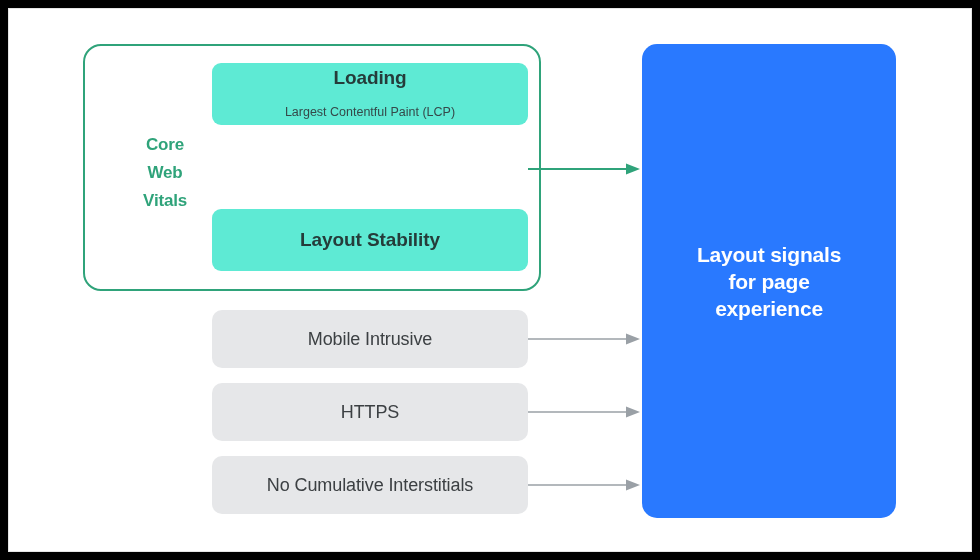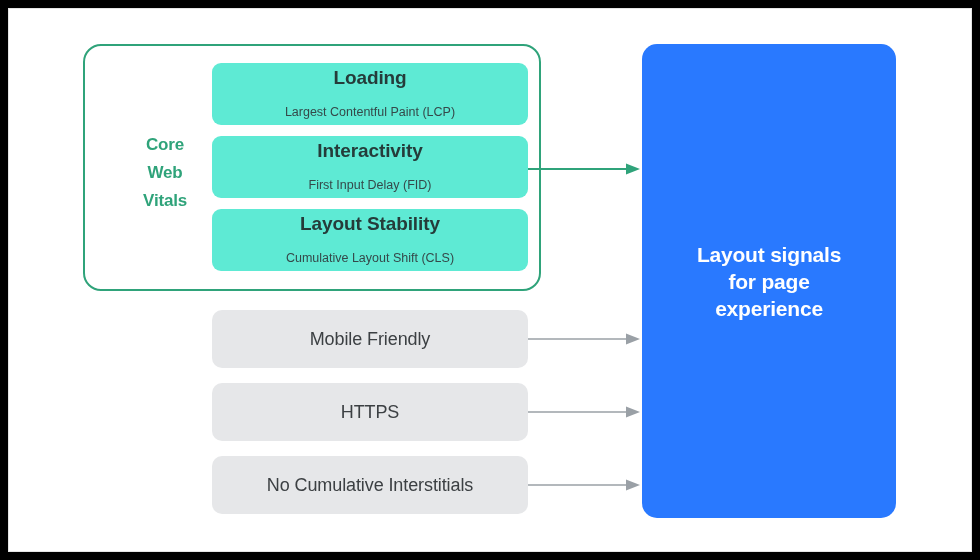--- a/index.html
+++ b/index.html
@@ -159,32 +159,27 @@
       <div>Core</div>
       <div>Web</div>
       <div>Vitals</div>
     </div>
 
     <div class="mint-card c0">
       <div class="mint-title">Loading</div>
       <div class="mint-sub">Largest Contentful Paint (LCP)</div>
     </div>
 
-    <div class="mint-card c1">
-      <div class="mint-title">Interactivity</div>
-      <div class="mint-sub">First Input Delay (FID)</div>
-    </div>
 
     <div class="mint-card c2">
       <div class="mint-title">Layout Stability</div>
-      <div class="mint-sub">Cumulative Layout Shift (CLS)</div>
     </div>
 
     <div class="grey-card g0">
-      <div class="grey-label">Mobile Friendly</div>
+      <div class="grey-label">Mobile Intrusive</div>
     </div>
 
     <div class="grey-card g1">
       <div class="grey-label">HTTPS</div>
     </div>
 
     <div class="grey-card g2">
       <div class="grey-label">No Cumulative Interstitials</div>
     </div>
 

